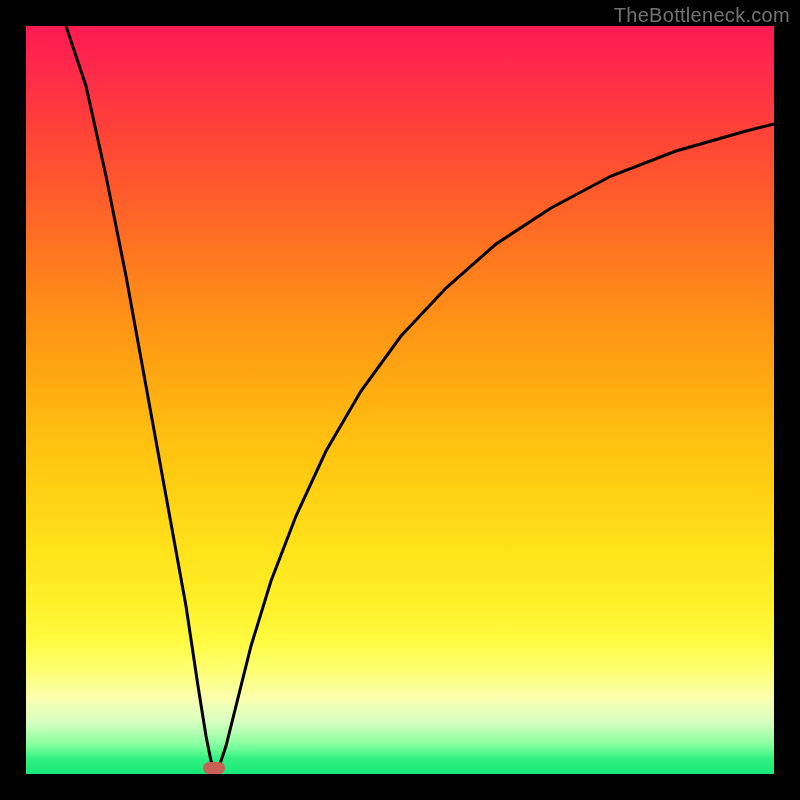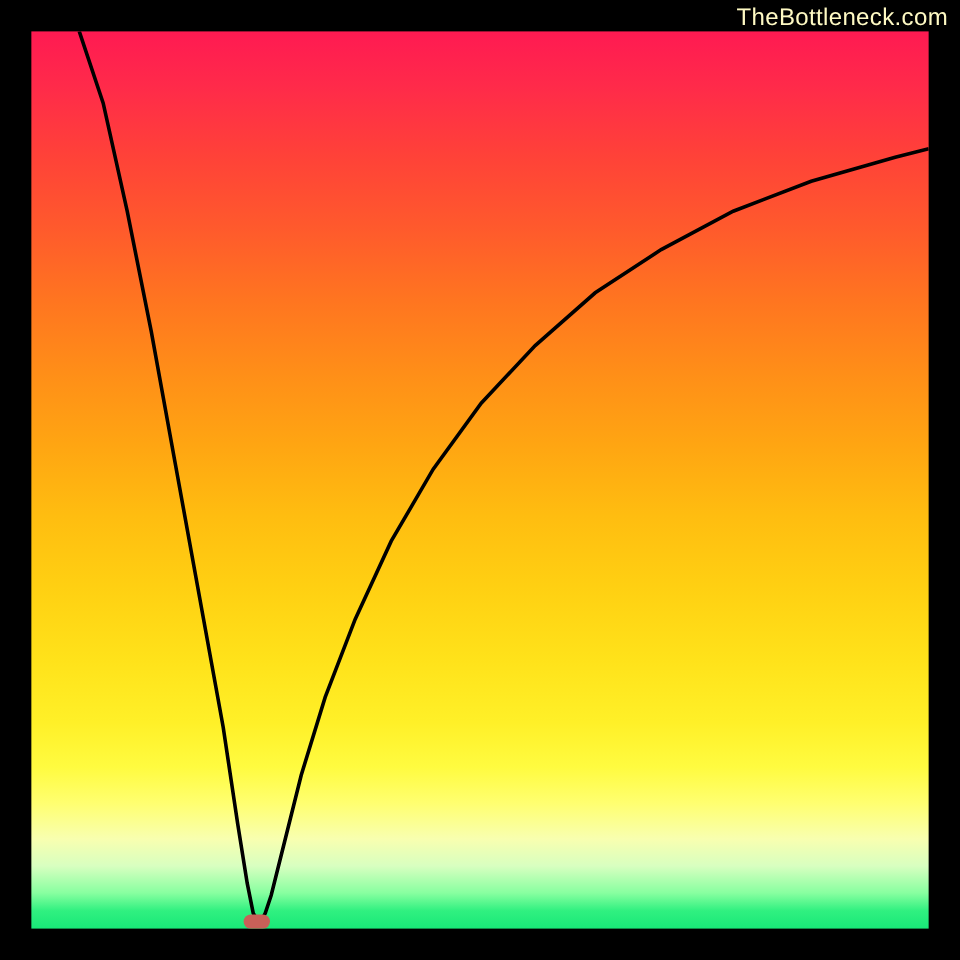--- a/index.html
+++ b/index.html
@@ -47,21 +47,21 @@
       #f8ffb0 90%,
       #d8ffc0 93%,
       #88ffa0 96%,
       #30f080 98%,
       #18e878 100%);
   }
   .watermark {
     position: absolute;
     top: 4px;
     right: 10px;
-    color: #fef9c3;
+    color: #737373;
     font-size: 20px;
     font-weight: 500;
     letter-spacing: 0.3px;
   }
   .curve {
     position: absolute;
     inset: 0;
     width: 748px;
     height: 748px;
   }

